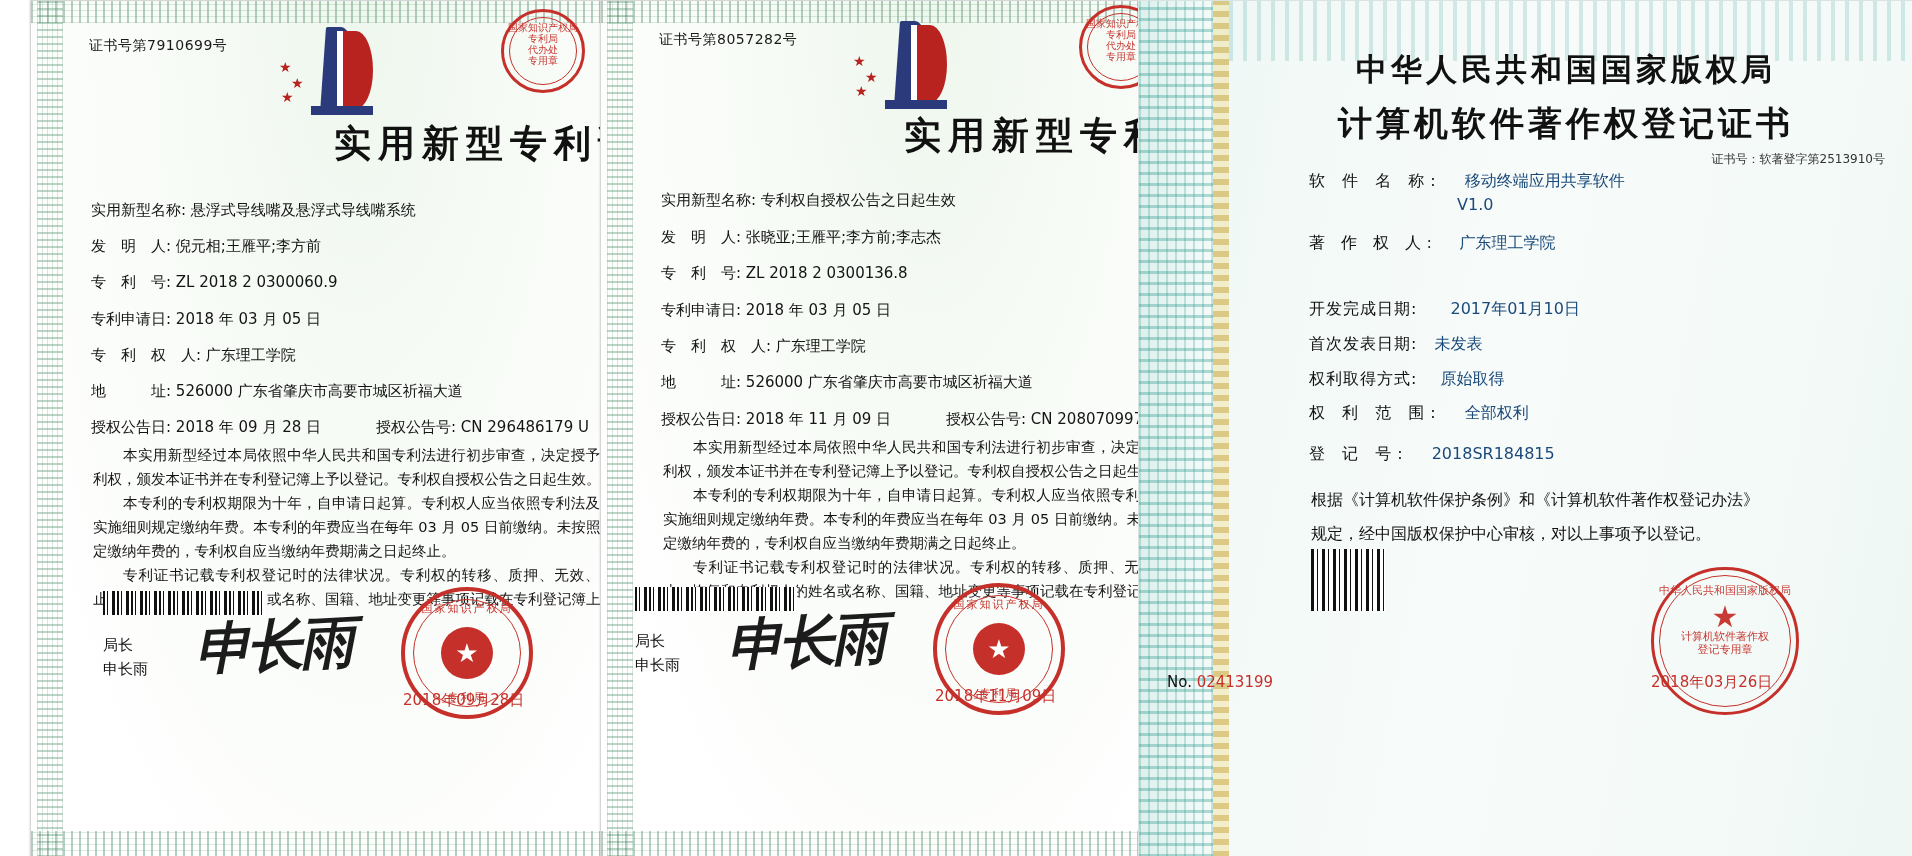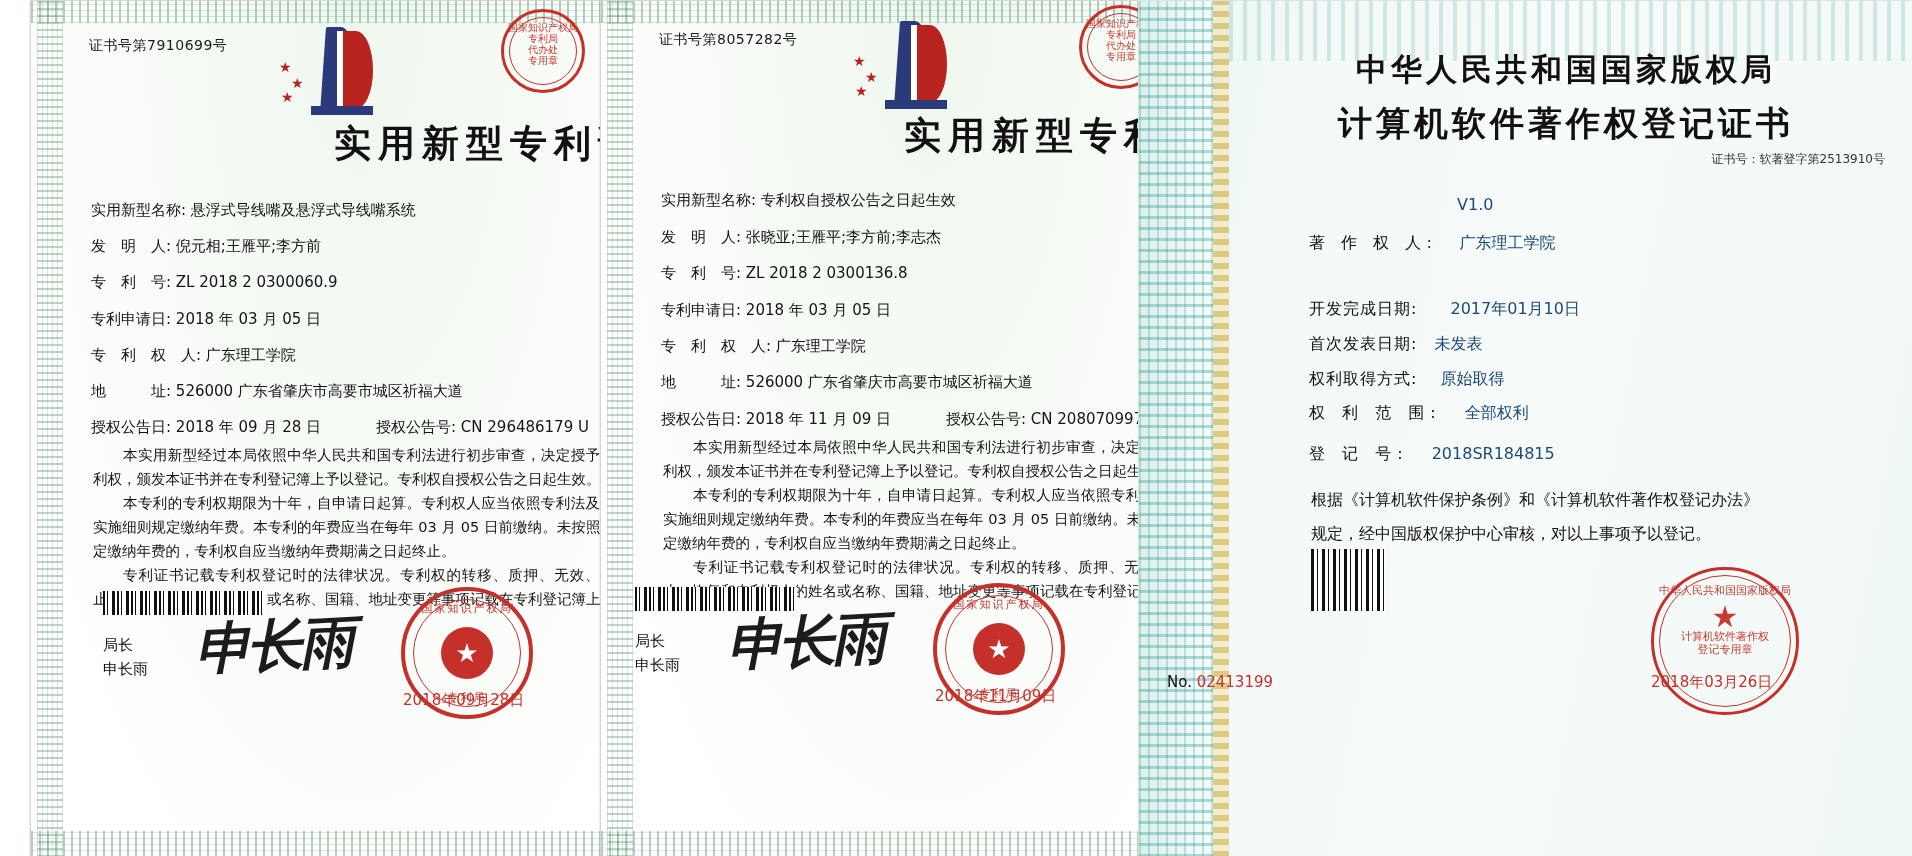--- a/index.html
+++ b/index.html
@@ -285,20 +285,24 @@
     <div class="edge-shadow" style="left:0;"></div>
     <div class="cr-band"></div>
     <div class="cr-band2"></div>
     <div class="cr-topwave"></div>
 
     <div class="cr-title" style="left:90px;right:10px;top:48px;font-size:31px;letter-spacing:4px;">中华人民共和国国家版权局</div>
     <div class="cr-title" style="left:90px;right:10px;top:100px;font-size:34px;letter-spacing:4px;">计算机软件著作权登记证书</div>
 
     <div class="cr-small" style="right:28px;top:150px;">证书号：软著登字第2513910号</div>
 
+    <div class="cr-row" style="left:170px;top:170px;">
+      <span class="lbl">软 件 名 称:</span>
+      <span class="val" style="margin-left:18px;">移动终端应用共享软件</span>
+    </div>
     <div class="cr-row" style="left:318px;top:194px;">
       <span class="val">V1.0</span>
     </div>
     <div class="cr-row" style="left:170px;top:232px;font-family:Liberation Serif, serif;">
       <span class="lbl">著 作 权 人:</span>
       <span class="val" style="margin-left:18px;">广东理工学院</span>
     </div>
     <div class="cr-row" style="left:170px;top:298px;">
       <span class="lbl" style="letter-spacing:1px;">开发完成日期:</span>
       <span class="val" style="margin-left:28px;">2017年01月10日</span>

